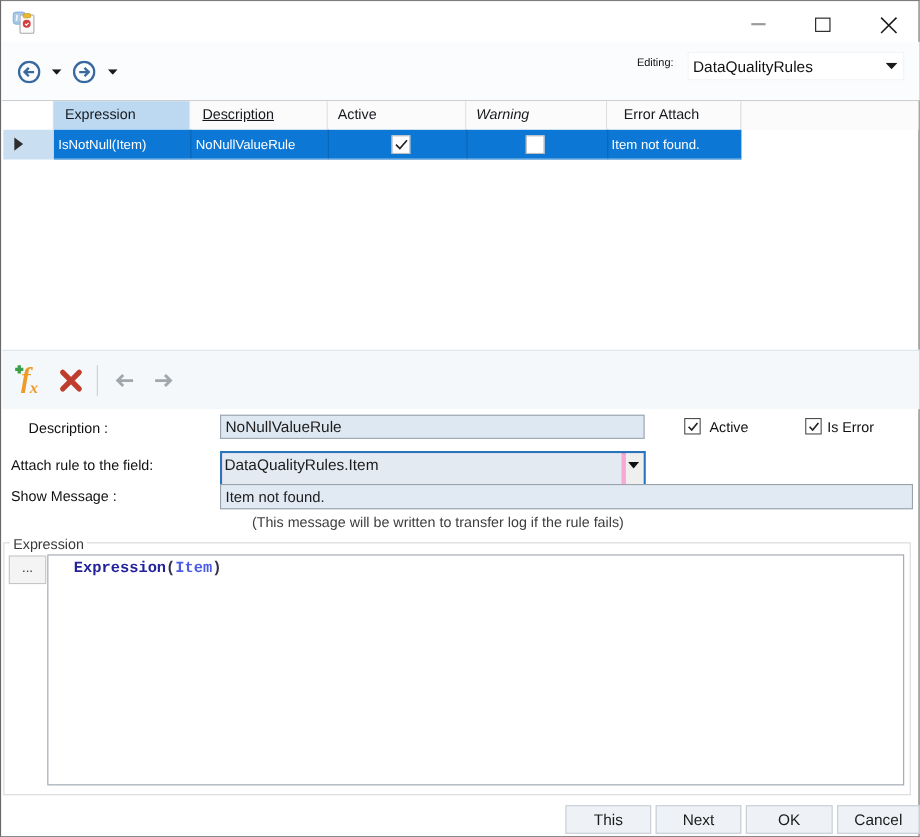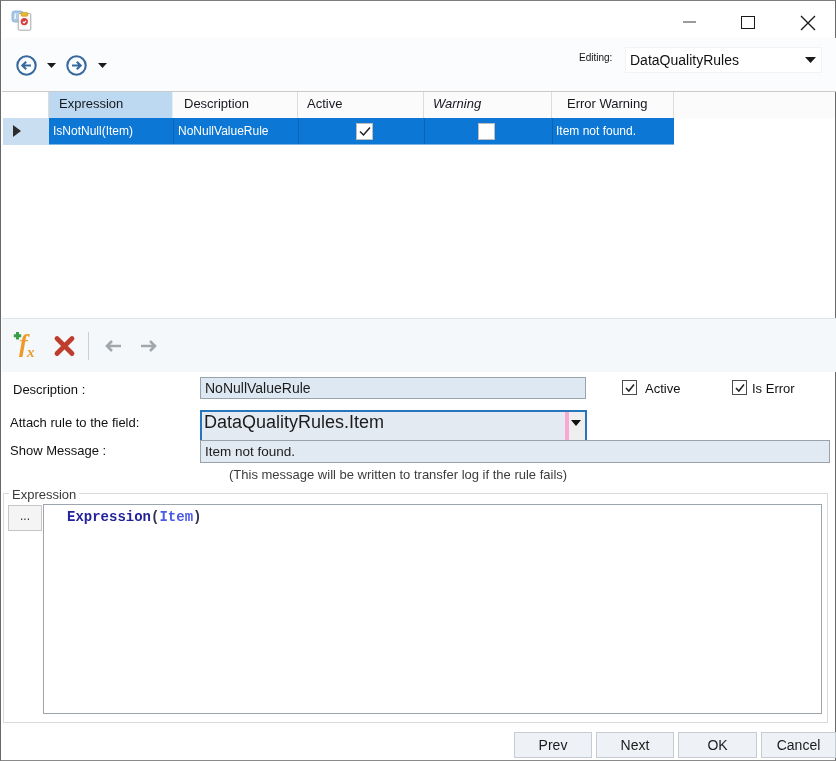--- a/index.html
+++ b/index.html
@@ -59,24 +59,24 @@
 <div class="abs" style="left:1px;top:90px;width:834px;height:1px;background:#c9c9c9;"></div>
 
 <div class="abs" style="left:2px;top:91px;width:832px;height:26px;background:#fbfbfb;"></div>
 <div class="abs" style="left:2px;top:91px;width:46px;height:26px;background:#fff;border-right:1px solid #dcdcdc;"></div>
 <div class="abs" style="left:48px;top:91px;width:124px;height:26px;background:#bcd9f1;border-right:1px solid #e4eef7;"></div>
 <div class="abs" style="left:172px;top:91px;width:125px;height:26px;background:#fbfbfb;border-right:1px solid #dcdcdc;"></div>
 <div class="abs" style="left:297px;top:91px;width:126px;height:26px;background:#fbfbfb;border-right:1px solid #dcdcdc;"></div>
 <div class="abs" style="left:423px;top:91px;width:128px;height:26px;background:#fbfbfb;border-right:1px solid #dcdcdc;"></div>
 <div class="abs" style="left:551px;top:91px;width:122px;height:26px;background:#fbfbfb;border-right:1px solid #dcdcdc;"></div>
 <div class="hd" style="left:58px;">Expression</div>
-<div class="hd" style="left:183px;">Description</div>
+<div class="hd" style="left:183px;text-decoration:underline;">Description</div>
 <div class="hd" style="left:306px;">Active</div>
 <div class="hd" style="left:432px;font-style:italic;">Warning</div>
-<div class="hd" style="left:566px;">Error Warning</div>
+<div class="hd" style="left:566px;">Error Attach</div>
 
 <div class="abs" style="left:2px;top:117px;width:46px;height:27px;background:#c9def1;"></div>
 <svg class="abs" style="left:11px;top:123px" width="10" height="14" viewBox="0 0 10 14">
   <path d="M1 1 L9 7 L1 13 Z" fill="#2d2d2d"></path>
 </svg>
 <div class="abs" style="left:48px;top:117px;width:625px;height:27px;background:#0c77d4;border-bottom:1px solid #7fb4e2;"></div>
 <div class="abs" style="left:172px;top:117px;width:1px;height:26px;background:#0a65b4;"></div>
 <div class="abs" style="left:297px;top:117px;width:1px;height:26px;background:#0a65b4;"></div>
 <div class="abs" style="left:423px;top:117px;width:1px;height:26px;background:#0a65b4;"></div>
 <div class="abs" style="left:551px;top:117px;width:1px;height:26px;background:#0a65b4;"></div>
@@ -103,57 +103,57 @@
   <path d="M4 3.5 L19 18.5 M19 3.5 L4 18.5" stroke="#bf3d2d" stroke-width="4.8" stroke-linecap="round"></path>
 </svg>
 <div class="abs" style="left:87px;top:331px;width:1px;height:28px;background:#c9cfd4;"></div>
 <svg class="abs" style="left:102px;top:338px" width="20" height="14" viewBox="0 0 20 14">
   <path d="M18 7 L4 7 M9 2 L4 7 L9 12" stroke="#a2a7ac" stroke-width="2.6" fill="none"></path>
 </svg>
 <svg class="abs" style="left:138px;top:338px" width="20" height="14" viewBox="0 0 20 14">
   <path d="M2 7 L16 7 M11 2 L16 7 L11 12" stroke="#a2a7ac" stroke-width="2.6" fill="none"></path>
 </svg>
 
-<div class="abs t13" style="left:12px;top:381px;">Description :</div>
+<div class="abs t13" style="left:25px;top:381px;">Description :</div>
 <div class="abs" style="left:199px;top:376px;width:386px;height:22px;background:#dee8f2;border:1px solid #98a3ae;
   font-size:14px;color:#1c1c1c;line-height:21px;padding-left:4px;">NoNullValueRule</div>
 <div class="cb" style="left:621px;top:379px;">
       <svg width="12" height="12" viewBox="0 0 12 12">
         <path d="M2 6 L4.8 9 L10 2.5" stroke="#222" stroke-width="1.5" fill="none"></path>
       </svg>
     </div>
 <div class="abs t13" style="left:644px;top:380px;">Active</div>
 <div class="cb" style="left:731px;top:379px;">
       <svg width="12" height="12" viewBox="0 0 12 12">
         <path d="M2 6 L4.8 9 L10 2.5" stroke="#222" stroke-width="1.5" fill="none"></path>
       </svg>
     </div>
 <div class="abs t13" style="left:751px;top:380px;">Is Error</div>
 
 <div class="abs t13" style="left:9px;top:414px;">Attach rule to the field:</div>
 <div class="abs" style="left:199px;top:409px;width:387px;height:36px;background:#f9a8d4;border:2px solid #2775ba;
-  font-size:18px;color:#1c1c1c;">
+  font-size:14px;color:#1c1c1c;">
       <div style="position:absolute;left:0;top:0;bottom:0;width:363px;background:#e4eaf2;line-height:21px;padding-left:2px;">DataQualityRules.Item</div>
 <div style="position:absolute;right:0;top:0;bottom:0;width:16px;background:#efefef;"></div>
     </div>
 <svg class="abs" style="left:570px;top:419px" width="10" height="6" viewBox="0 0 10 6">
   <path d="M0 0 L10 0 L5 6 Z" fill="#111"></path>
 </svg>
 
 <div class="abs t13" style="left:9px;top:442px;">Show Message :</div>
 <div class="abs" style="left:199px;top:439px;width:630px;height:23px;background:#e1e9f2;border:1px solid #99a2ab;
   font-size:13.5px;color:#1c1c1c;line-height:21px;padding-left:4px;">Item not found.</div>
 <div class="abs" style="left:200px;top:466px;font-size:13px;color:#3d3d3d;margin-left:28px;">(This message will be written to transfer log if the rule fails)</div>
 
 <div class="abs" style="left:2px;top:492px;width:825px;height:230px;border:1px solid #d9d9d9;"></div>
 <div class="abs" style="left:8px;top:486px;background:#fff;padding:0 3px;font-size:13px;color:#3a3a3a;">Expression</div>
 <div class="abs" style="left:7px;top:504px;width:34px;height:26px;background:#f4f4f4;border:1px solid #c6c6c6;
   font-size:12px;color:#333;text-align:center;line-height:20px;">...</div>
 <div class="abs" style="left:42px;top:503px;width:779px;height:210px;background:#fff;border:1px solid #9ca4ac;"></div>
 <div class="abs" style="left:66px;top:508px;font-family:'Liberation Mono',monospace;font-size:14px;font-weight:bold;color:#33334d;">
 <span style="color:#22229a">Expression</span>(<span style="color:#4c5be6">Item</span>)</div>
 
-<div class="btn" style="left:513px;width:78px;">Prev</div>
+<div class="btn" style="left:513px;width:78px;">This</div>
 <div class="btn" style="left:595px;width:78px;">Next</div>
 <div class="btn" style="left:677px;width:79px;">OK</div>
 <div class="btn" style="left:760px;width:75px;">Cancel</div>
 
 </div>
 
 </body></html>

